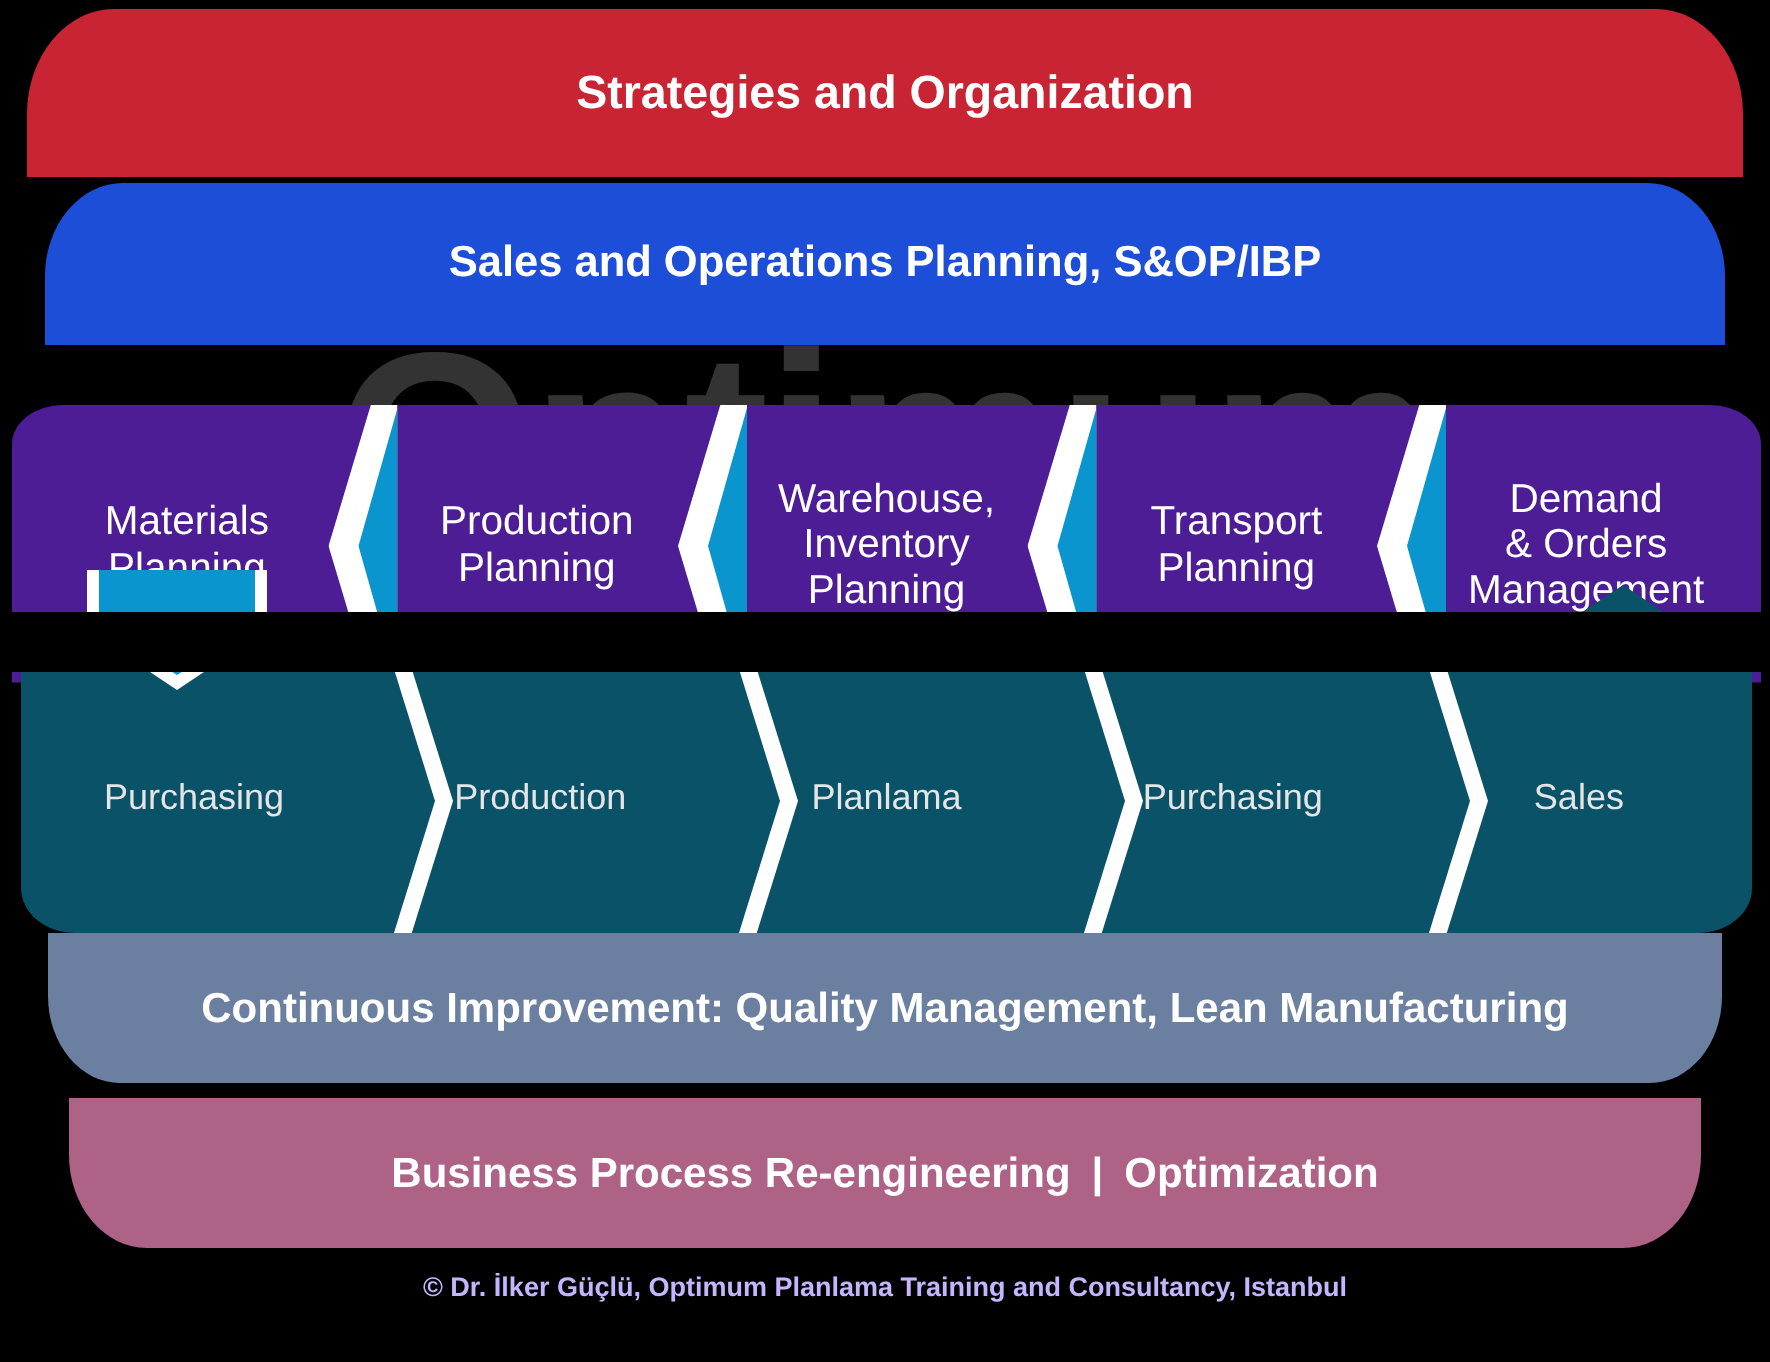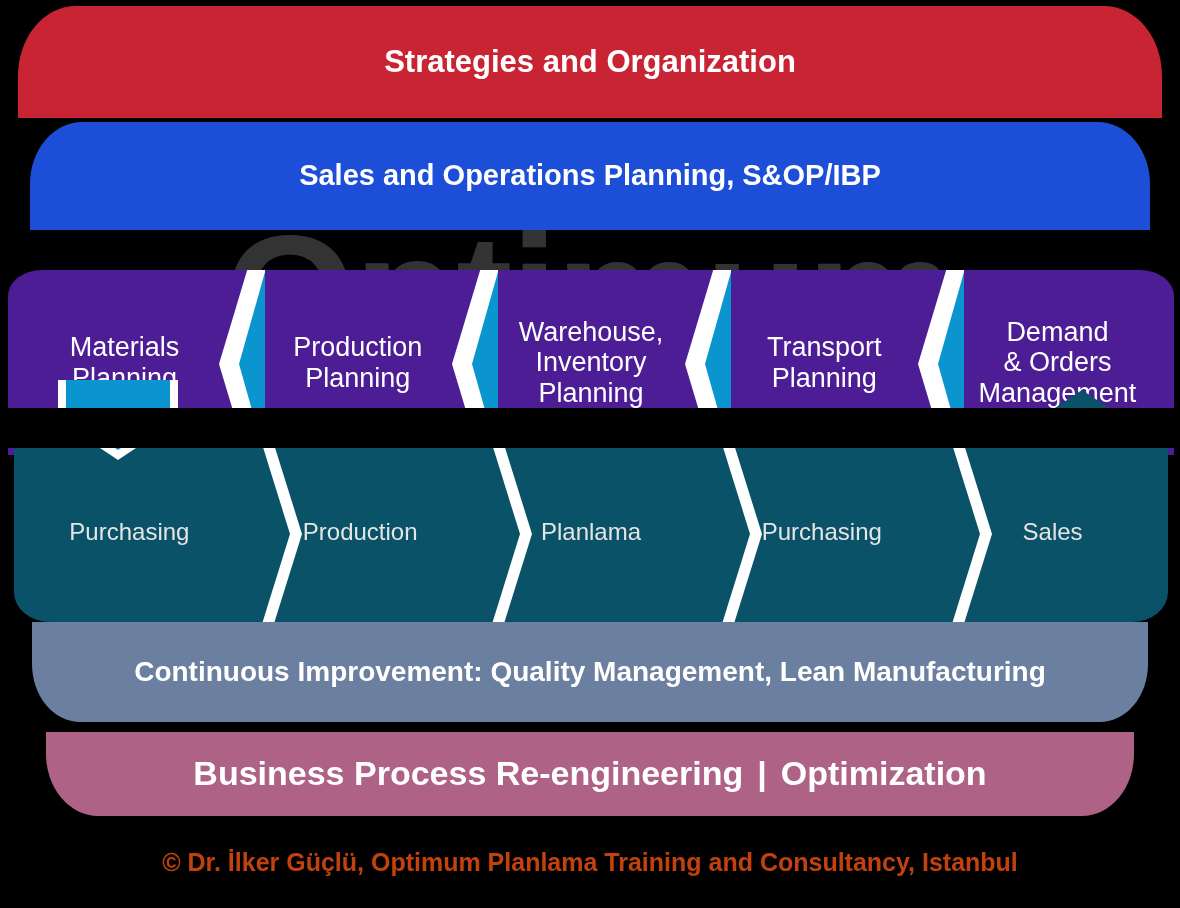--- a/index.html
+++ b/index.html
@@ -55,24 +55,24 @@
   }
   
   #band-ci {
     left: 32px; top: 622px; width: 1116px; height: 100px;
     background: #6B7FA0;
     border-radius: 0 0 48px 48px / 0 0 58px 58px;
     font-size: 28px;
   }
   
   #band-bpr {
-    left: 46px; top: 732px; width: 1088px; height: 84px;
+    left: 46px; top: 732px; width: 1088px; height: 100px;
     background: #AE6286;
     border-radius: 0 0 52px 52px / 0 0 62px 62px;
-    font-size: 34px;
+    font-size: 28px;
   }
 
   
   #process-wrap {
     position: absolute;
     left: 0; top: 230px; width: 1180px; height: 396px;
   }
   
   #watermark {
     position: absolute;
@@ -198,22 +198,22 @@
     width: 120px; height: 90px;
     z-index: 6;
   }
   #up-tab svg { display: block; width: 100%; height: 100%; }
 
   
   #footer {
     position: absolute;
     left: 0; top: 848px; width: 1180px;
     text-align: center;
-    color: #c2410c;
-    font-size: 25px;
+    color: #c4b5fd;
+    font-size: 18px;
     font-weight: bold;
   }
 
   .sep-pipe { display: inline-block; padding: 0 14px; }
 </style>
 </head>
 <body>
 
 <div id="stage">
 

